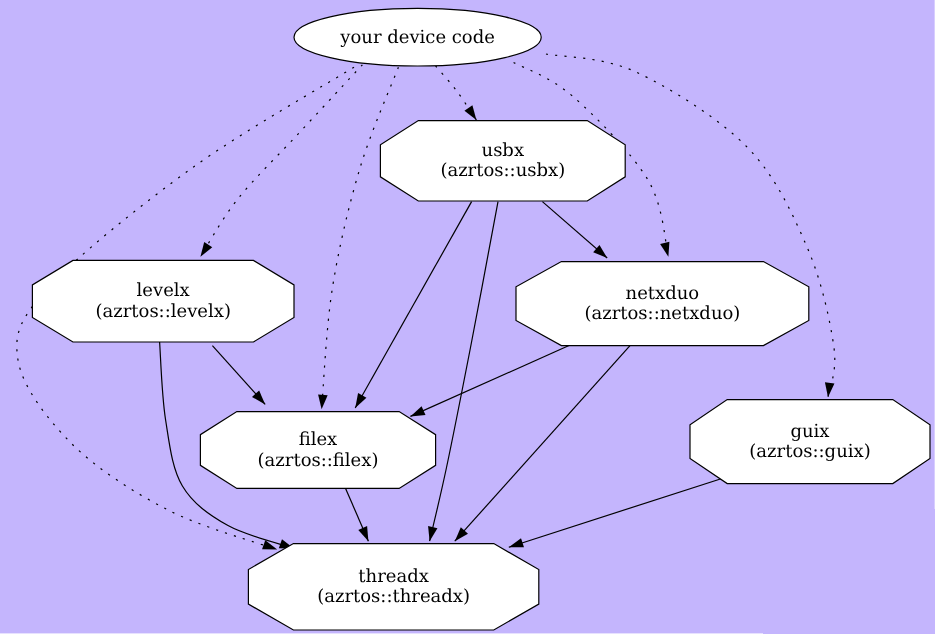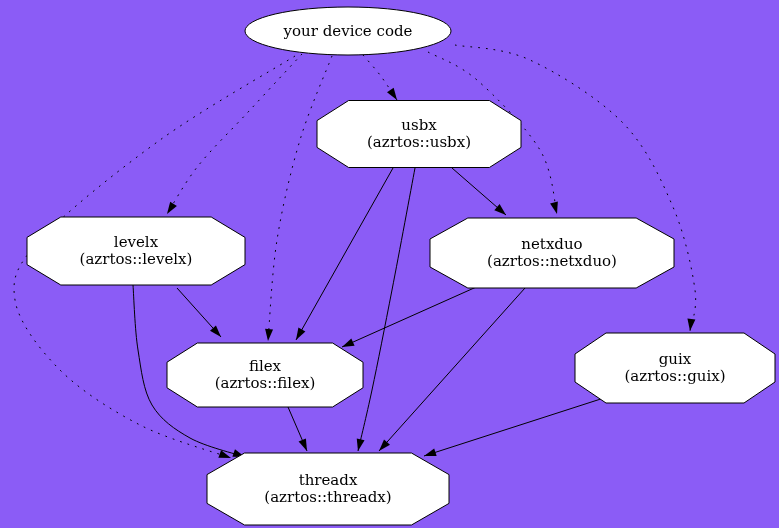--- a/index.html
+++ b/index.html
@@ -3,21 +3,21 @@
 <meta charset="utf-8">
 <style>
   html, body {
     margin: 0;
     padding: 0;
     background: #ffffff;
   }
   .canvas-wrap {
     width: 779px;
     height: 528px;
-    background: #8b5cf6;
+    background: #c4b5fd;
     position: relative;
     overflow: hidden;
   }
   svg {
     display: block;
   }
   svg text {
     font-family: "DejaVu Serif", "Liberation Serif", serif;
     font-size: 15px;
     fill: #000000;

